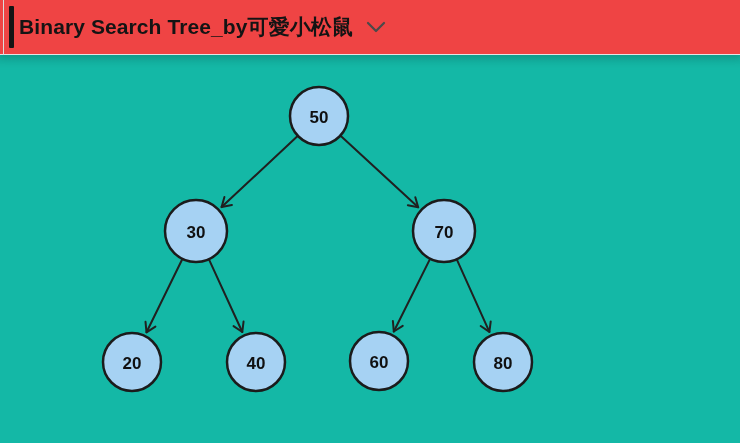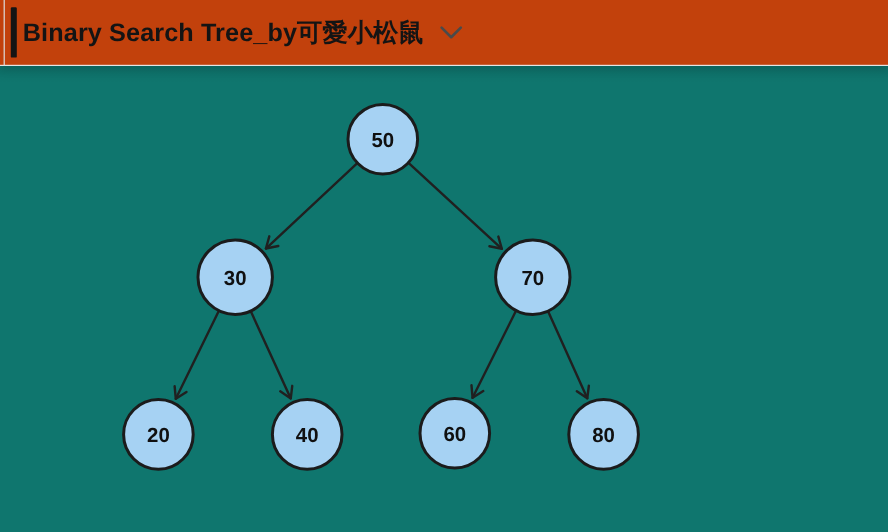--- a/index.html
+++ b/index.html
@@ -8,21 +8,21 @@
     font-family: "Liberation Sans", sans-serif;
     background: #ffffff;
     overflow: hidden;
   }
   .page { width: 740px; height: 443px; display: flex; flex-direction: column; }
 
   
   .title-bar {
     position: relative;
     height: 55px;
-    background: #c2410c;
+    background: #ef4444;
     display: flex;
     align-items: center;
     flex: 0 0 auto;
     border-bottom: 1px solid #e4e4e4;
     z-index: 2;
     box-shadow: 0 4px 6px rgba(0,0,0,0.10);
   }
   .edge-divider {
     position: absolute;
     left: 3px; top: 0;
@@ -84,21 +84,21 @@
     <div class="edge-divider"></div>
     <div class="accent-bar" style="background: rgb(20, 20, 20);"></div>
     <div class="title-text">Binary Search Tree_by可愛小松鼠</div>
     <button class="chevron-btn">
       <svg width="20" height="12" viewBox="0 0 20 12">
         <polyline points="2,2 10,10 18,2" fill="none" stroke="#4a4a4a" stroke-width="2.2" stroke-linecap="round" stroke-linejoin="round"></polyline>
       </svg>
     </button>
   </div>
 
-  <div class="canvas-area" style="background: #0f766e;">
+  <div class="canvas-area" style="background: #14b8a6;">
     <div class="top-shade"></div>
     <svg class="tree-svg" id="tree-svg" width="740" height="388" viewBox="0 0 740 388">
       <defs>
         <marker id="arrowhead" markerUnits="userSpaceOnUse" markerWidth="22" markerHeight="18" refX="0" refY="0" orient="auto" viewBox="-11 -9 22 18">
           <path d="M-9,-5.5 L0,0 L-9,5.5" fill="none" stroke="#202020" stroke-width="2" stroke-linecap="round" stroke-linejoin="round"></path>
         </marker>
       </defs>
       <g id="edges-layer">
           <line x1="297.1" y1="81.5" x2="221.6" y2="152.1" stroke="#202020" stroke-width="2" stroke-linecap="round" marker-end="url(#arrowhead)"></line>
           <line x1="341.1" y1="81.3" x2="418.2" y2="152.3" stroke="#202020" stroke-width="2" stroke-linecap="round" marker-end="url(#arrowhead)"></line>

